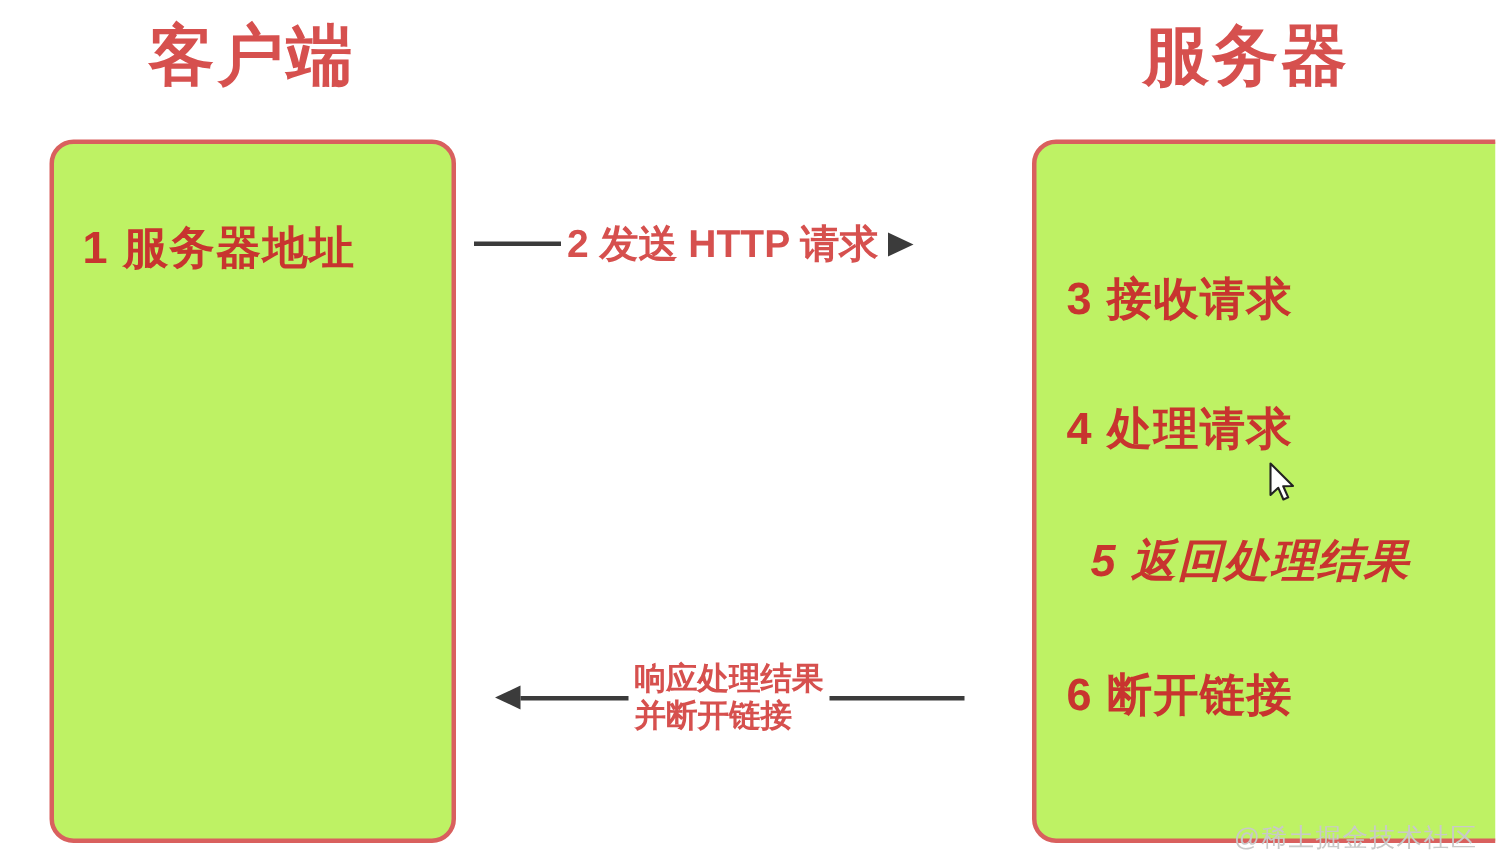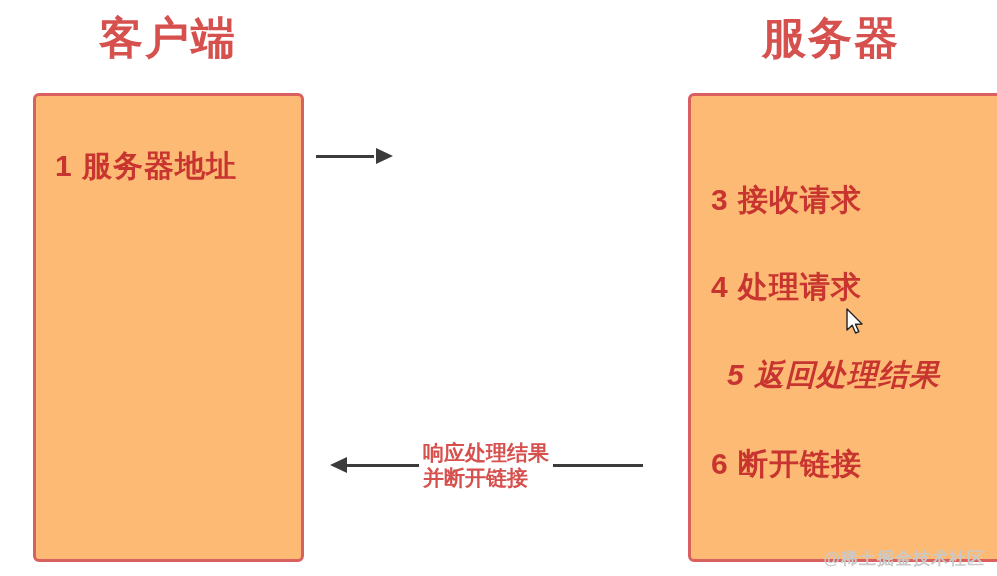--- a/index.html
+++ b/index.html
@@ -26,22 +26,22 @@
     line-height: 1;
     white-space: nowrap;
   }
   #client-title { left: 33px;  top: 16px; width: 270px; text-align: center; }
   #server-title { left: 688px; top: 16px; width: 286px; text-align: center; }
 
   
   .node-box {
     position: absolute;
     border: 3px solid #d9605e;
-    border-radius: 6px;
-    background: #fdba74;
+    border-radius: 16px;
+    background: #bef264;
     box-sizing: border-box;
   }
   #client-box { left: 33px;  top: 93px; width: 271px; height: 469px; }
   #server-box { left: 688px; top: 93px; width: 342px; height: 469px; }
 
   
   .step {
     position: absolute;
     font-size: 30px;
     font-weight: 600;
@@ -115,21 +115,20 @@
   
   #watermark {
     position: absolute;
     right: 12px;
     bottom: 6px;
     font-size: 17px;
     color: #c9c9c9;
     letter-spacing: 1px;
     white-space: nowrap;
     user-select: none;
-    font-weight: bold;
   }
 </style>
 </head>
 <body>
 
 <div id="canvas">
 
   <div class="col-title" id="server-title">服务器</div>
 
   <div class="col-title" id="client-title">客户端</div>
@@ -140,20 +139,21 @@
 
   <div class="node-box" id="server-box">
     <div class="step" id="step-3">3 接收请求</div>
     <div class="step" id="step-4">4 处理请求</div>
     <div class="step" id="step-5">5 返回处理结果</div>
     <div class="step" id="step-6">6 断开链接</div>
   </div>
 
   <div class="arrow-row" id="arrow-request">
     <div class="arrow-line"></div>
+    <div class="arrow-label">2 发送 HTTP 请求</div>
     <div class="arrow-head head-right"></div>
   </div>
 
   <div class="arrow-row" id="arrow-response">
     <div class="arrow-head head-left"></div>
     <div class="arrow-line seg-a"></div>
     <div class="arrow-label two-line">响应处理结果
 并断开链接</div>
     <div class="arrow-line seg-b"></div>
   </div>

